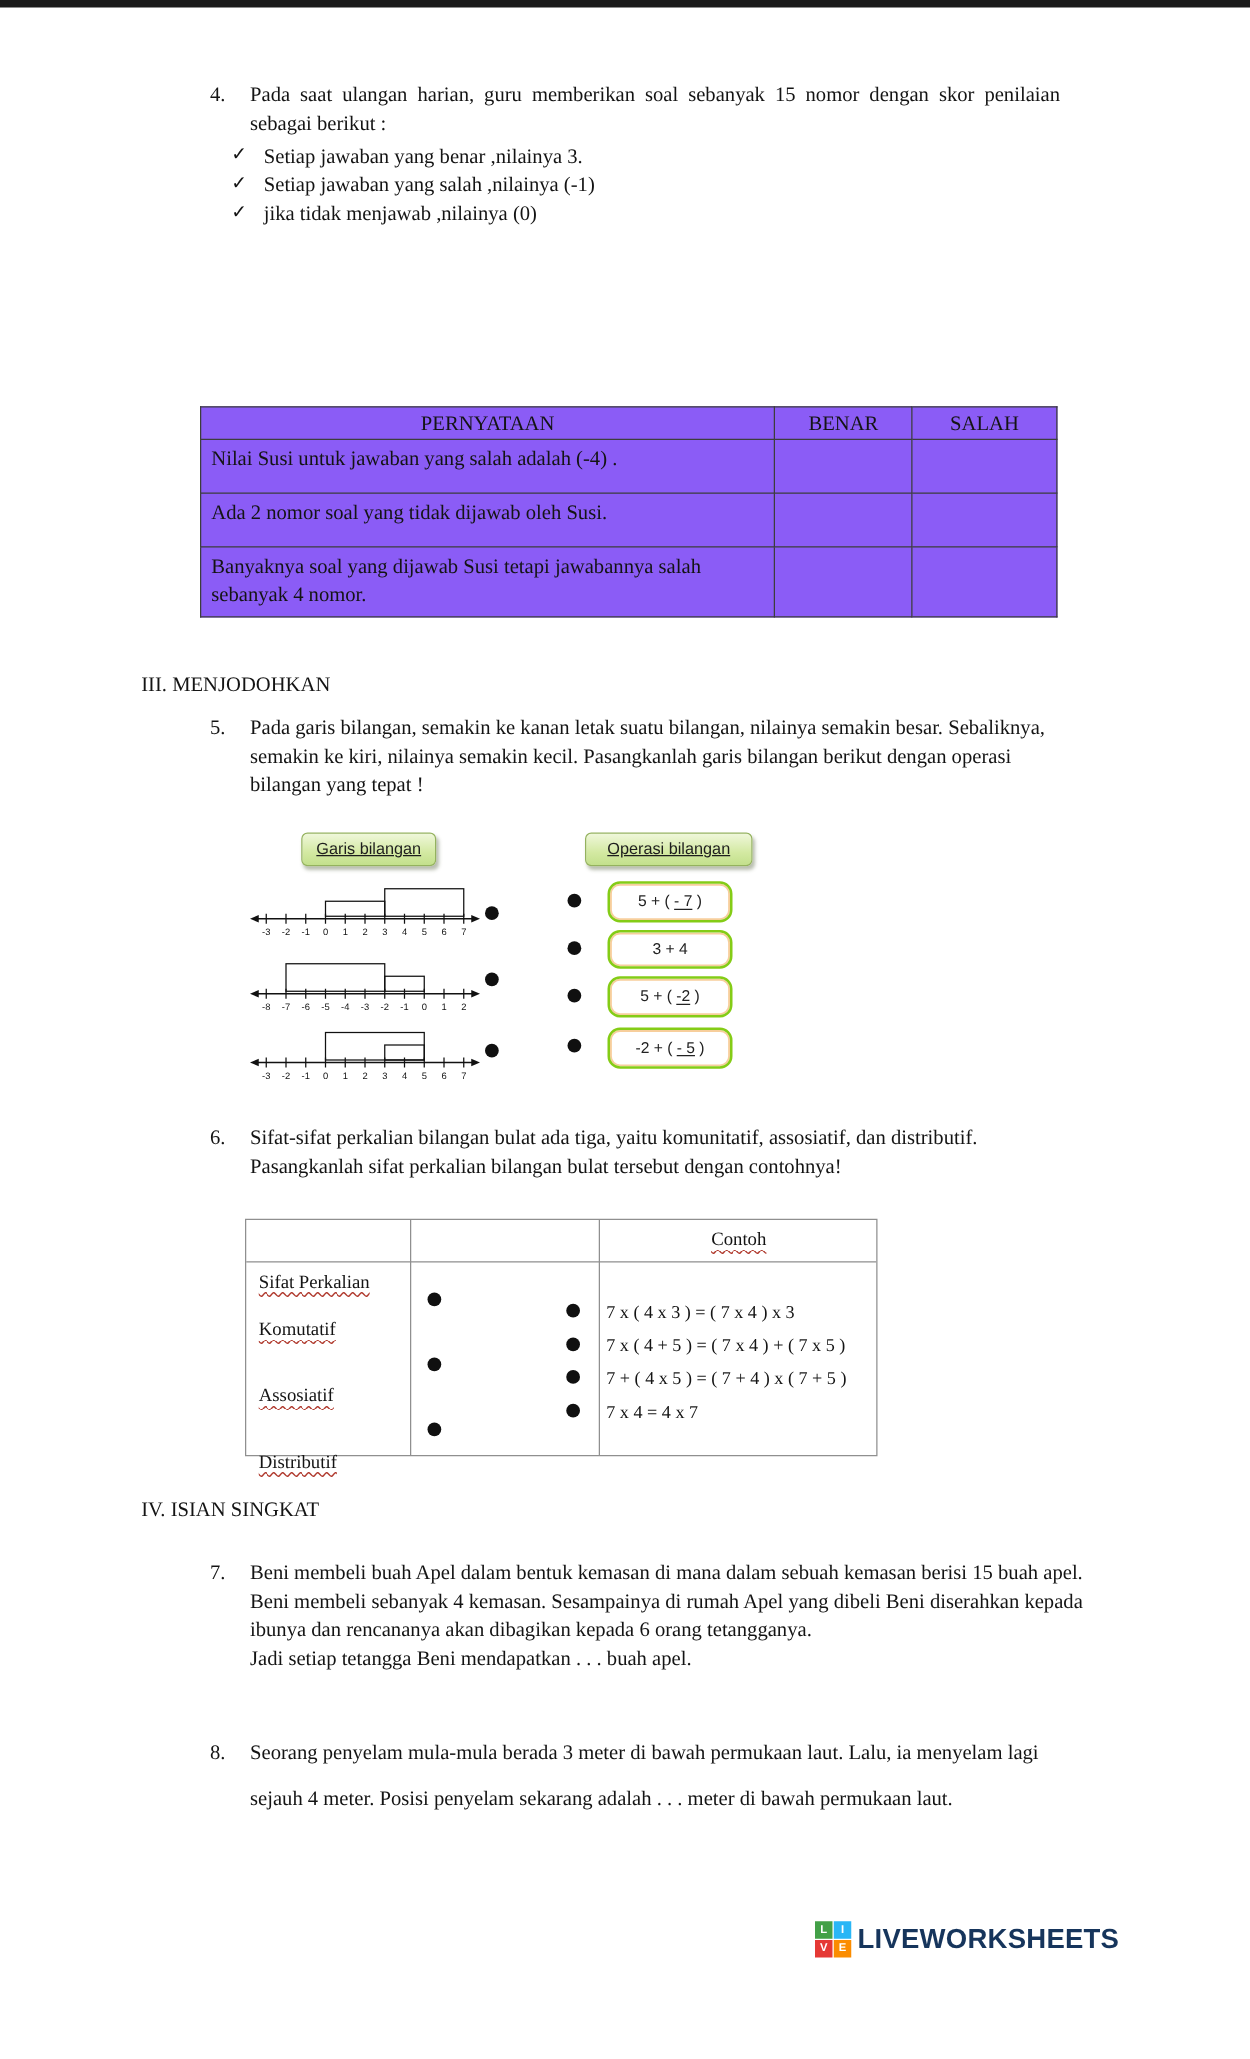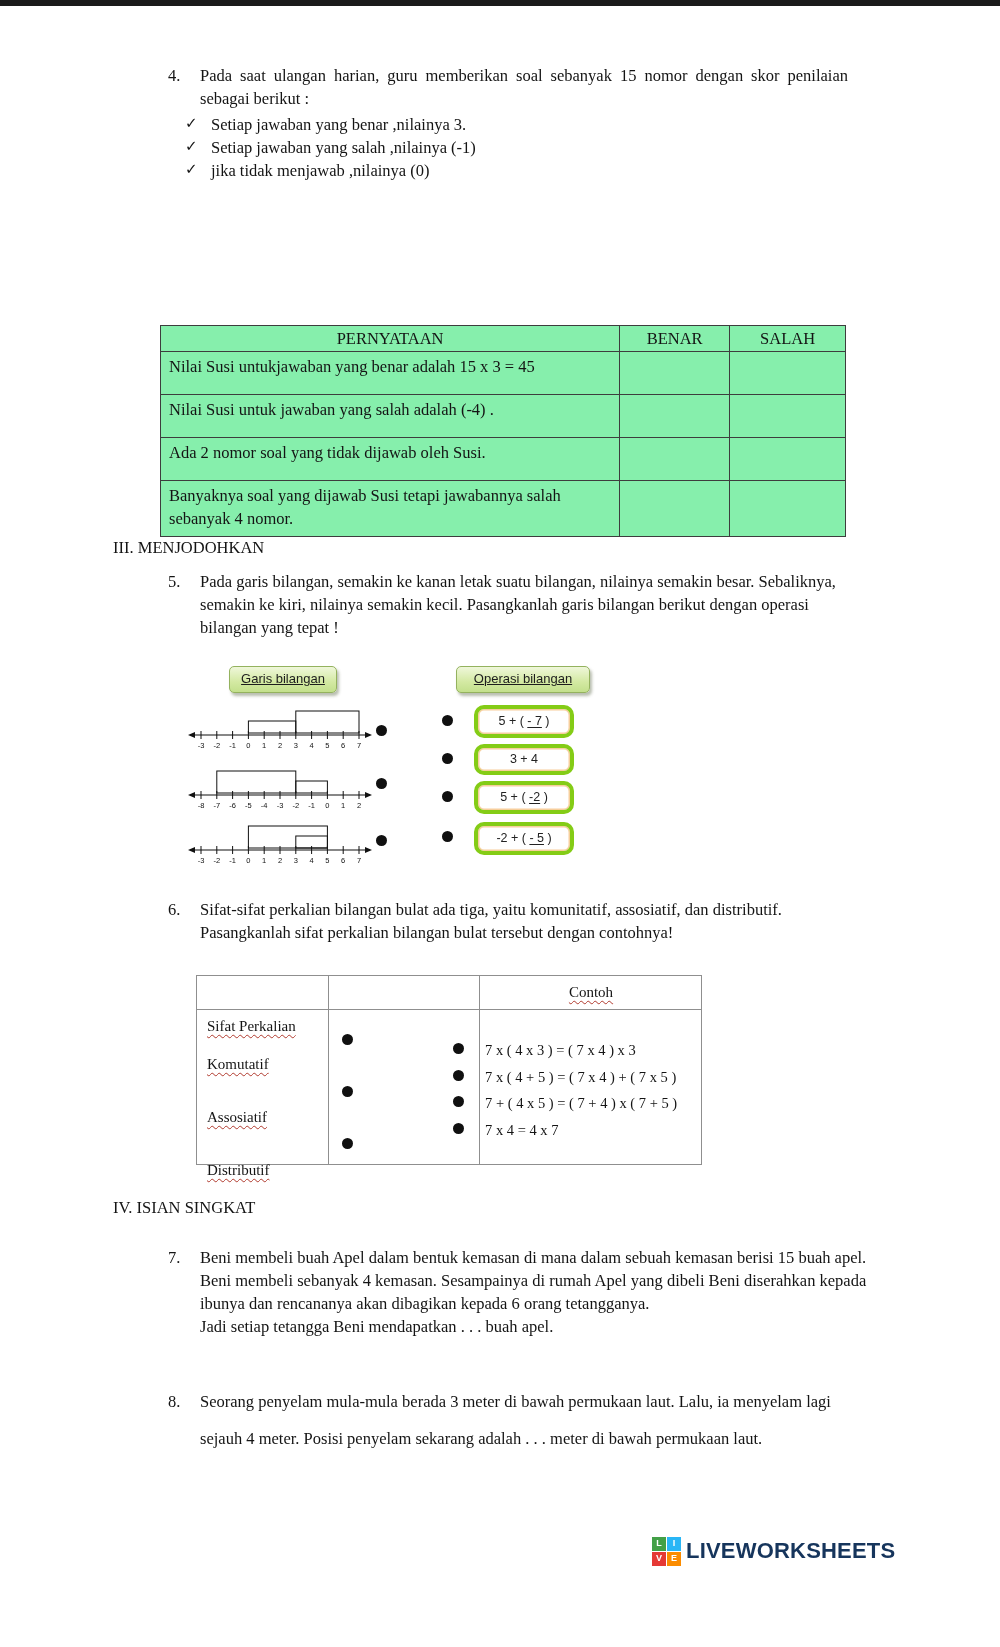--- a/index.html
+++ b/index.html
@@ -12,42 +12,42 @@
   .topbar{position:absolute;top:0;left:0;width:100%;height:6px;background:#1a1a1a;}
 
   .qrow{display:flex;align-items:flex-start;}
   .qnum{flex:0 0 32px;}
   .just{text-align:justify;}
 
   .checks{list-style:none;padding:0;margin:3px 0 0 -15px;}
   .checks li{display:flex;line-height:1.4;}
   .check-glyph{flex:0 0 26px;font-family:"DejaVu Sans",sans-serif;font-size:15px;}
 
-  .q4table{border-collapse:collapse;width:686px;background:#86efac;}
+  .q4table{border-collapse:collapse;width:686px;background:#8b5cf6;}
   .q4table th,.q4table td{border:1px solid #3d3d3d;font-weight:normal;font-size:16.5px;}
   .q4table th{height:24px;text-align:center;padding:1px 4px;}
   .q4table td{vertical-align:top;padding:3px 8px;}
   .q4table td.stmt{width:460px;}
   .q4table .c2{width:110px;}
   .q4table .c3{width:116px;}
   .q4table tr.r td{height:43px;}
   .q4table tr.rl td{height:56px;}
 
   .btn-green{position:absolute;height:27px;display:flex;align-items:center;justify-content:center;
              background:linear-gradient(180deg,#eff7da 0%,#d3e9a2 60%,#c3e08c 100%);
              border:1px solid #94b25e;border-radius:5px;
              box-shadow:2px 3px 3px rgba(100,110,80,0.45);
              font-family:"Liberation Sans",sans-serif;font-size:13px;color:#1d1d1d;}
   .btn-green span{text-decoration:underline;}
 
   .nl{position:absolute;left:183px;width:186px;height:48px;}
   .dot{position:absolute;width:11px;height:11px;border-radius:50%;background:#101010;}
 
   .opbox{position:absolute;left:470px;width:100px;height:33px;background:#fff;
-         border:4px solid #84cc16;border-radius:10px;
+         border:2px solid #84cc16;border-radius:10px;
          box-shadow:inset 0 0 0 1.5px #f7ce9c;
          display:flex;align-items:center;justify-content:center;
          font-family:"Liberation Sans",sans-serif;font-size:12.5px;color:#222;}
   .opbox .u{text-decoration:underline;text-underline-offset:2px;}
 
   .q6table{position:absolute;left:196px;top:975px;width:506px;height:190px;
            border:1px solid #8f8f8f;font-size:15px;}
   .q6table .vl{position:absolute;top:0;width:1px;height:100%;background:#8f8f8f;}
   .q6table .hl{position:absolute;left:0;width:100%;height:1px;background:#8f8f8f;}
   .wavy{text-decoration:underline;text-decoration-style:wavy;
@@ -92,25 +92,20 @@
   <table class="q4table abs" style="left:160px;top:325px;">
     <thead>
       <tr>
         <th>PERNYATAAN</th>
         <th class="c2">BENAR</th>
         <th class="c3">SALAH</th>
       </tr>
     </thead>
     <tbody>
       <tr class="r">
-        <td class="stmt">Nilai Susi untukjawaban yang benar adalah 15 x 3 = 45</td>
-        <td></td>
-        <td></td>
-      </tr>
-      <tr class="r">
         <td class="stmt">Nilai Susi untuk jawaban yang salah adalah (-4) .</td>
         <td></td>
         <td></td>
       </tr>
       <tr class="r">
         <td class="stmt">Ada 2 nomor soal yang tidak dijawab oleh Susi.</td>
         <td></td>
         <td></td>
       </tr>
       <tr class="rl">
@@ -121,21 +116,21 @@
     </tbody>
   </table>
 
   <div class="abs" style="left:113px;top:536px;">III. MENJODOHKAN</div>
 
   <div class="abs qrow" style="left:168px;top:570px;width:700px;">
     <span class="qnum">5.</span>
     <div style="width:665px;">Pada garis bilangan, semakin ke kanan letak suatu bilangan, nilainya semakin besar. Sebaliknya, semakin ke kiri, nilainya semakin kecil. Pasangkanlah garis bilangan berikut dengan operasi bilangan yang tepat !</div>
   </div>
 
-  <div class="abs" style="left:4px;top:658px;width:968px;height:220px;">
+  <div class="abs" style="left:16px;top:658px;width:968px;height:220px;">
     <div class="btn-green" style="left:225px;top:8px;width:108px;">
       <span>Garis bilangan</span>
     </div>
     <div class="btn-green" style="left:452px;top:8px;width:134px;">
       <span>Operasi  bilangan</span>
     </div>
 
     <div class="nl" style="top:45px;"><svg width="186" height="48" viewBox="0 0 186 48">
           <line x1="4" y1="32" x2="182" y2="32" stroke="#111" stroke-width="1.2"></line>
           <polygon points="1,32 8,29 8,35" fill="#111"></polygon>

